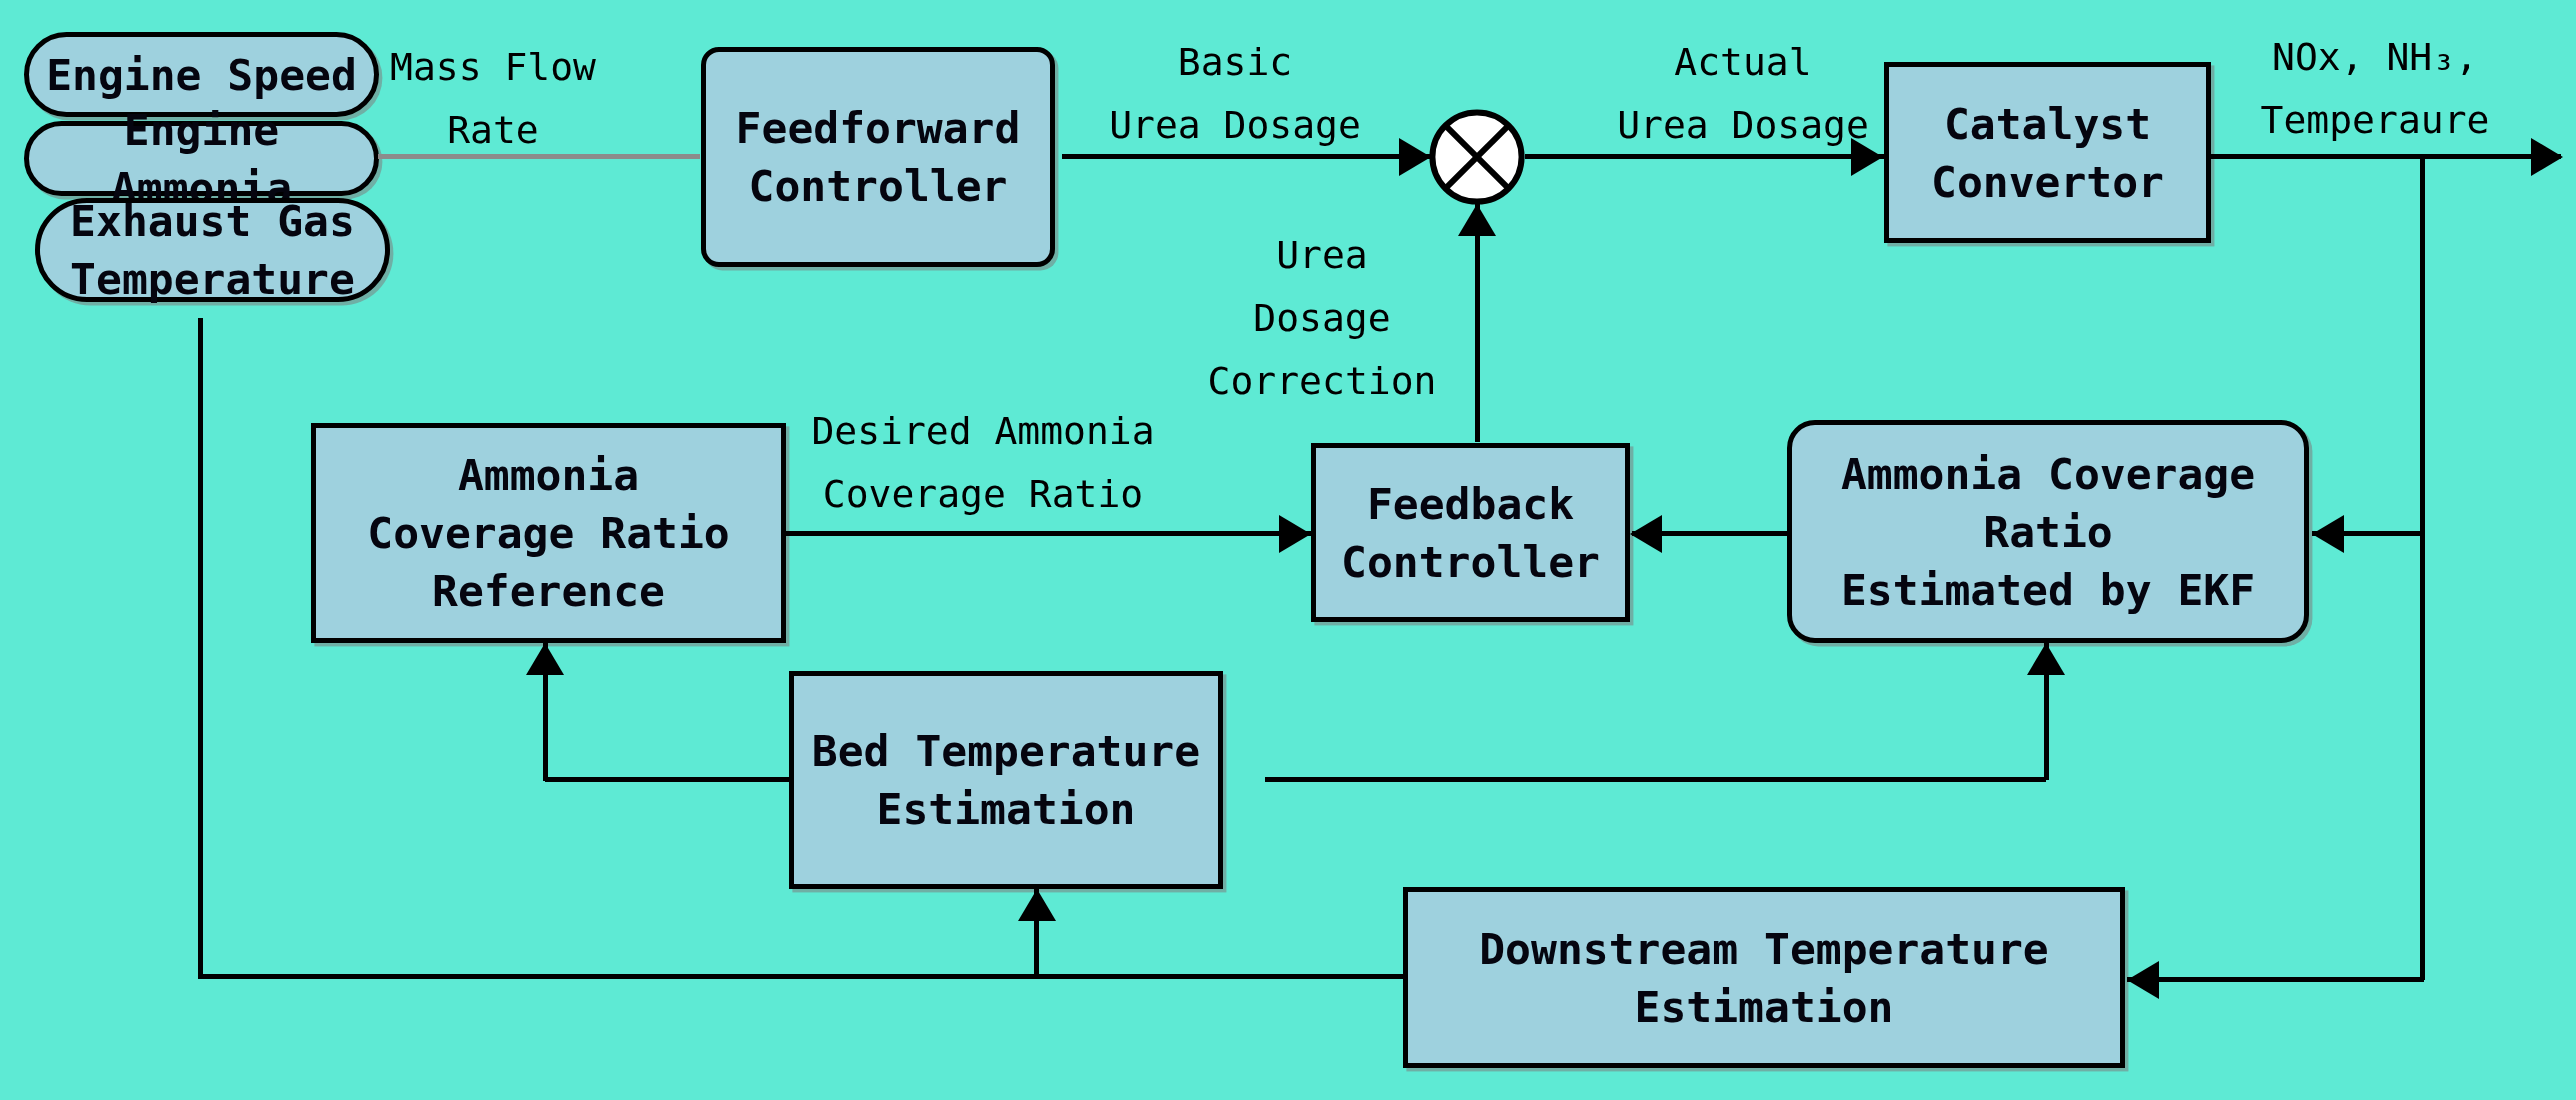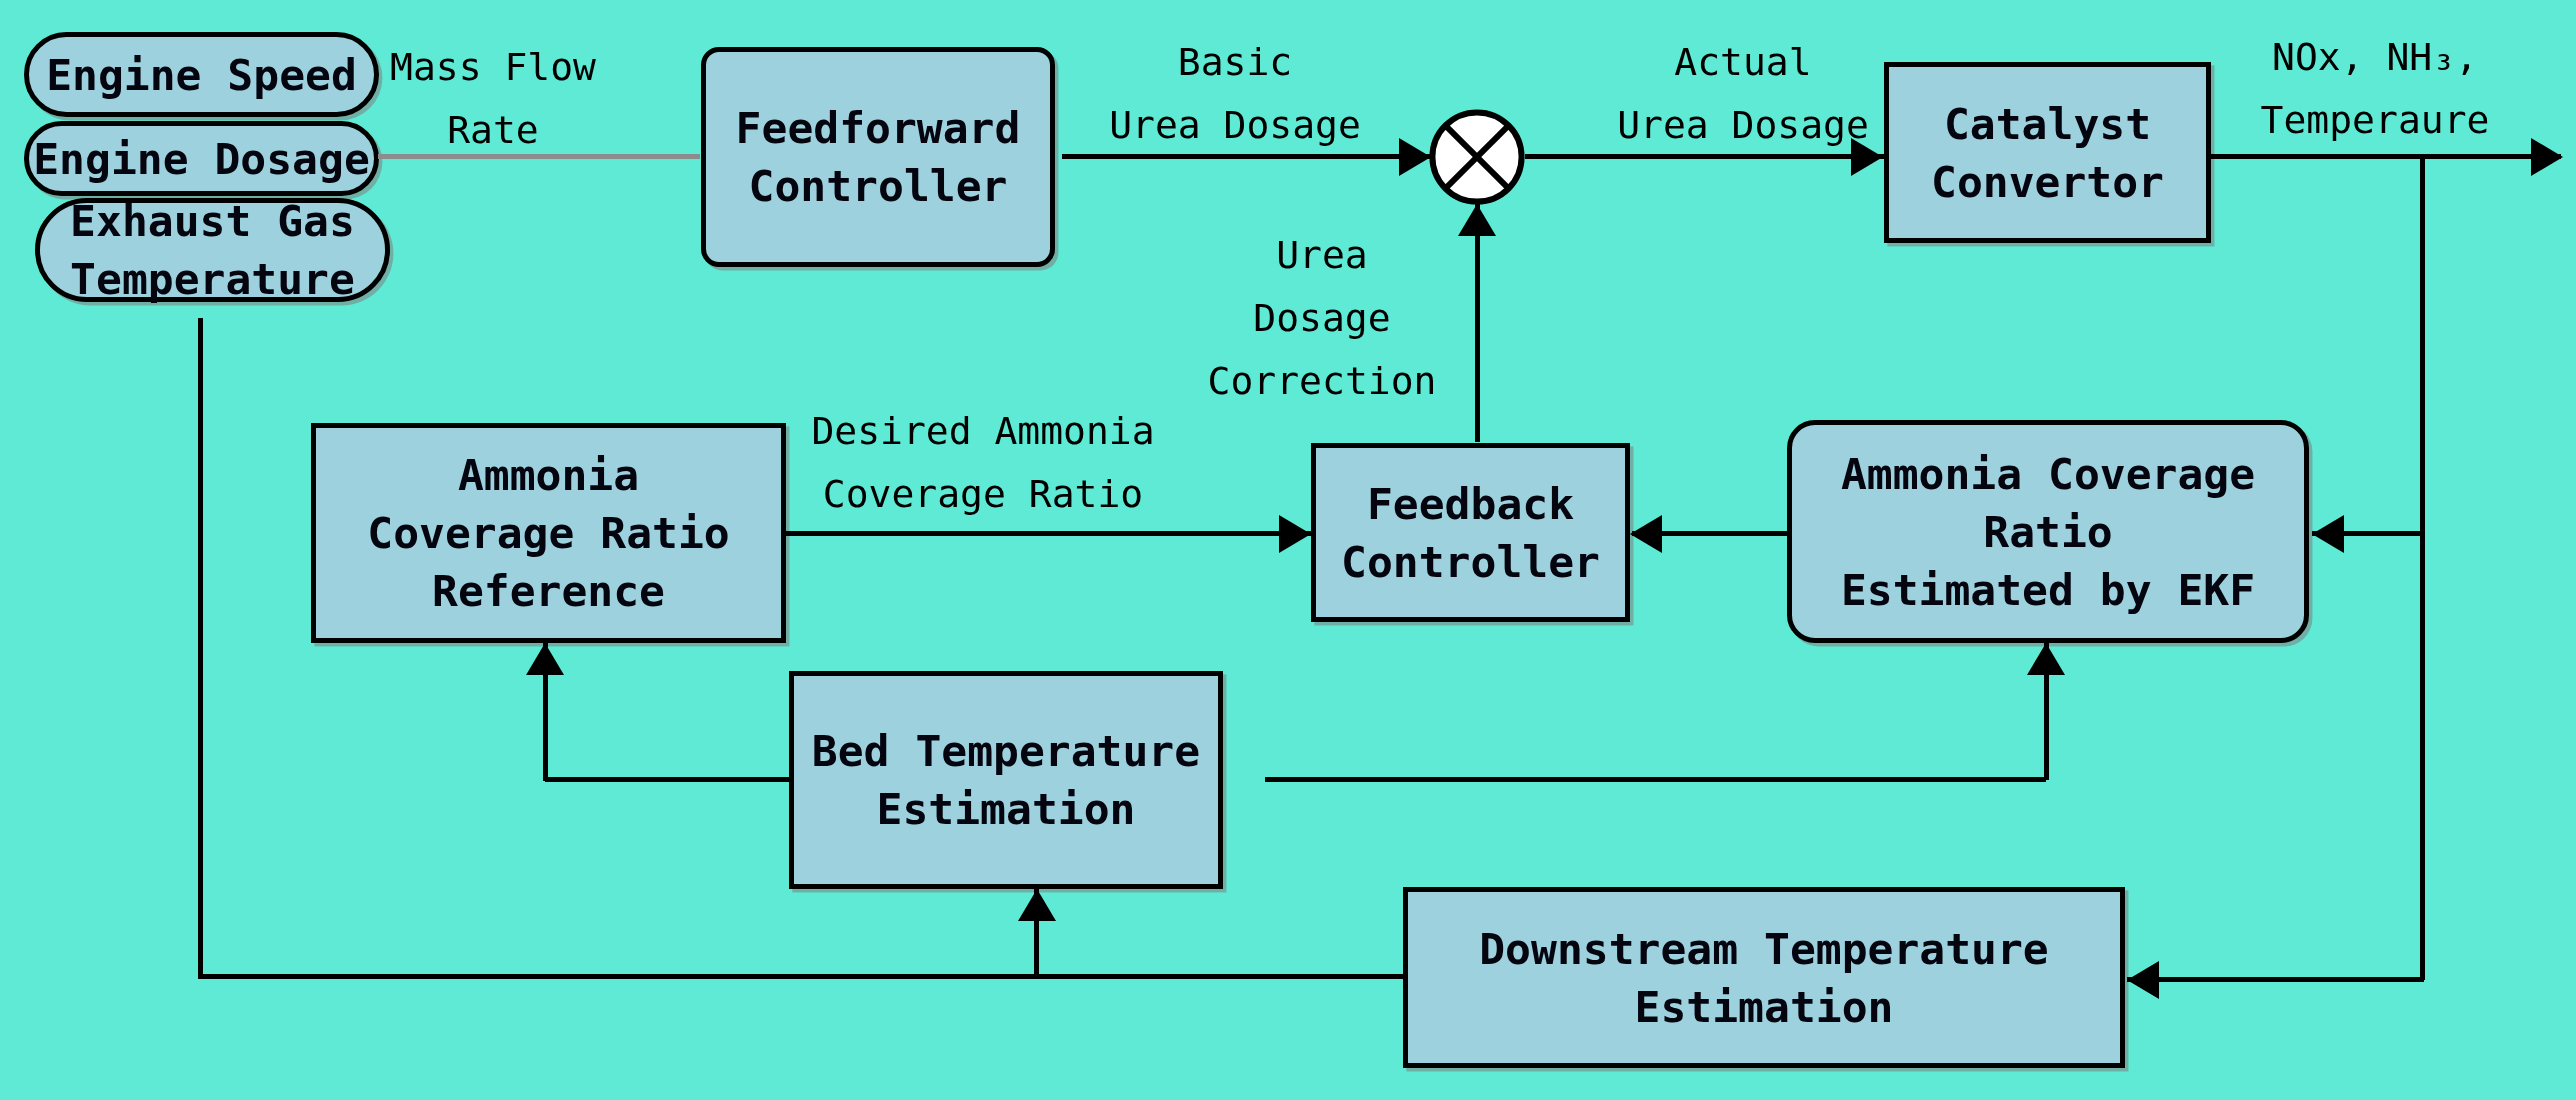--- a/index.html
+++ b/index.html
@@ -40,21 +40,21 @@
   .arrow.right{border-top:19px solid transparent;border-bottom:19px solid transparent;border-left:32px solid #000000;}
   .arrow.left {border-top:19px solid transparent;border-bottom:19px solid transparent;border-right:32px solid #000000;}
   .arrow.up   {border-left:19px solid transparent;border-right:19px solid transparent;border-bottom:32px solid #000000;}
 </style>
 </head>
 <body>
 
 <div class="canvas">
 
   <div class="node stadium" style="left:24px;top:32px;width:355px;height:85px;">Engine Speed</div>
-  <div class="node stadium" style="left:24px;top:121px;width:355px;height:75px;">Engine Dosage</div>
+  <div class="node stadium" style="left:24px;top:121px;width:355px;height:75px;">Engine Ammonia</div>
   <div class="node stadium" style="left:35px;top:198px;width:355px;height:104px;">Exhaust Gas
 Temperature</div>
 
   <div class="node" style="left:701px;top:47px;width:354px;height:220px;border-radius:18px;">Feedforward
 Controller</div>
   <div class="node" style="left:1884px;top:62px;width:327px;height:181px;">Catalyst
 Convertor</div>
   <div class="node" style="left:311px;top:423px;width:475px;height:220px;">Ammonia
 Coverage Ratio
 Reference</div>

